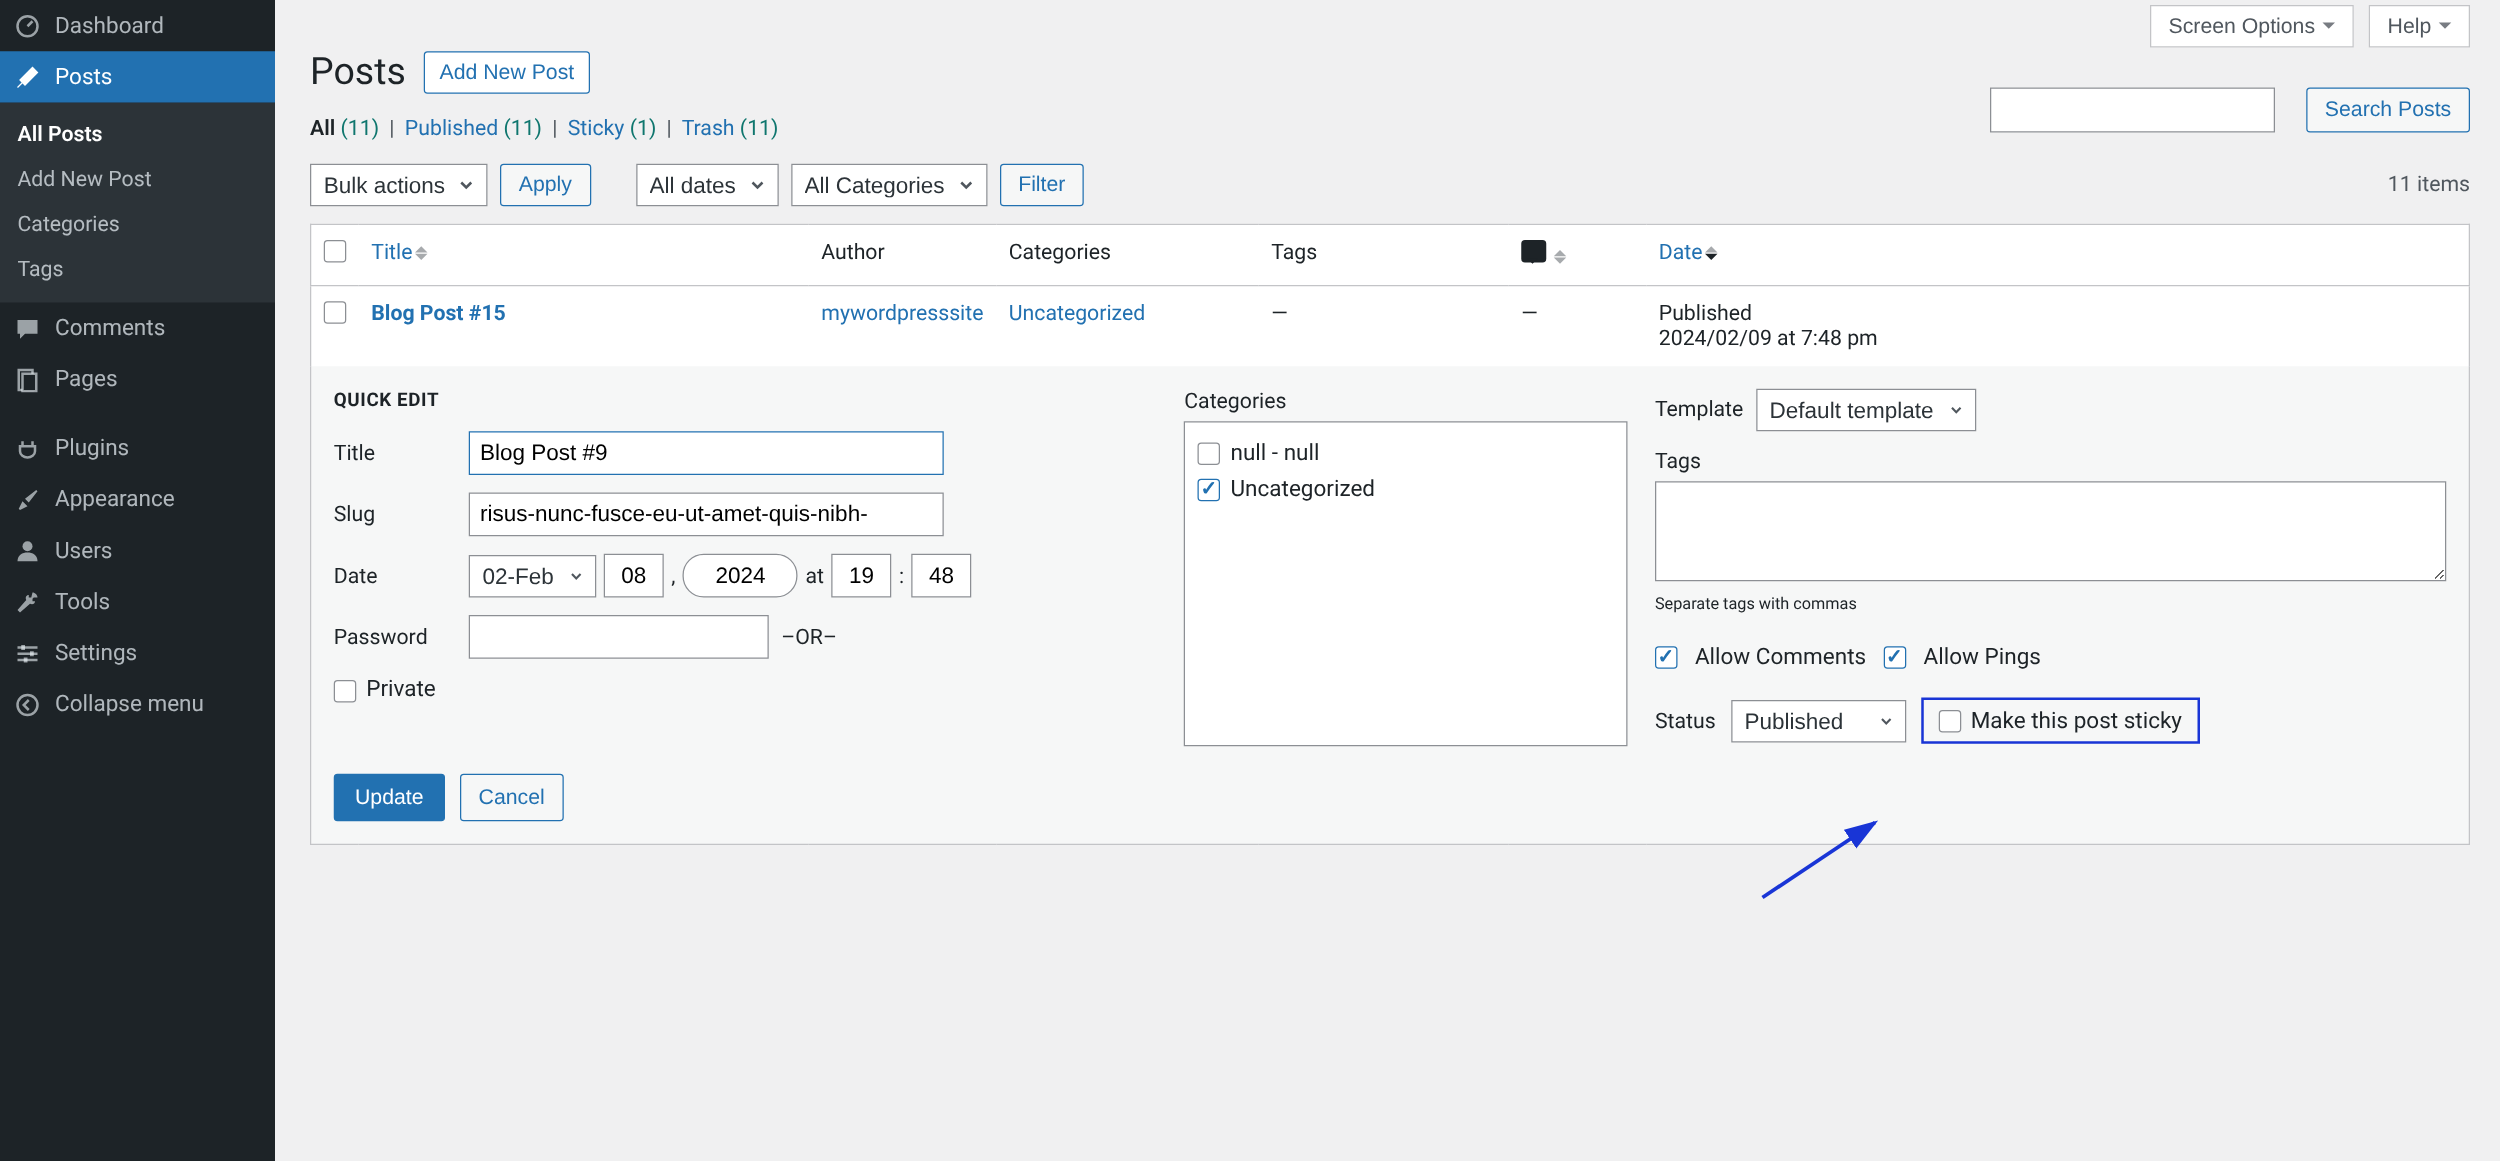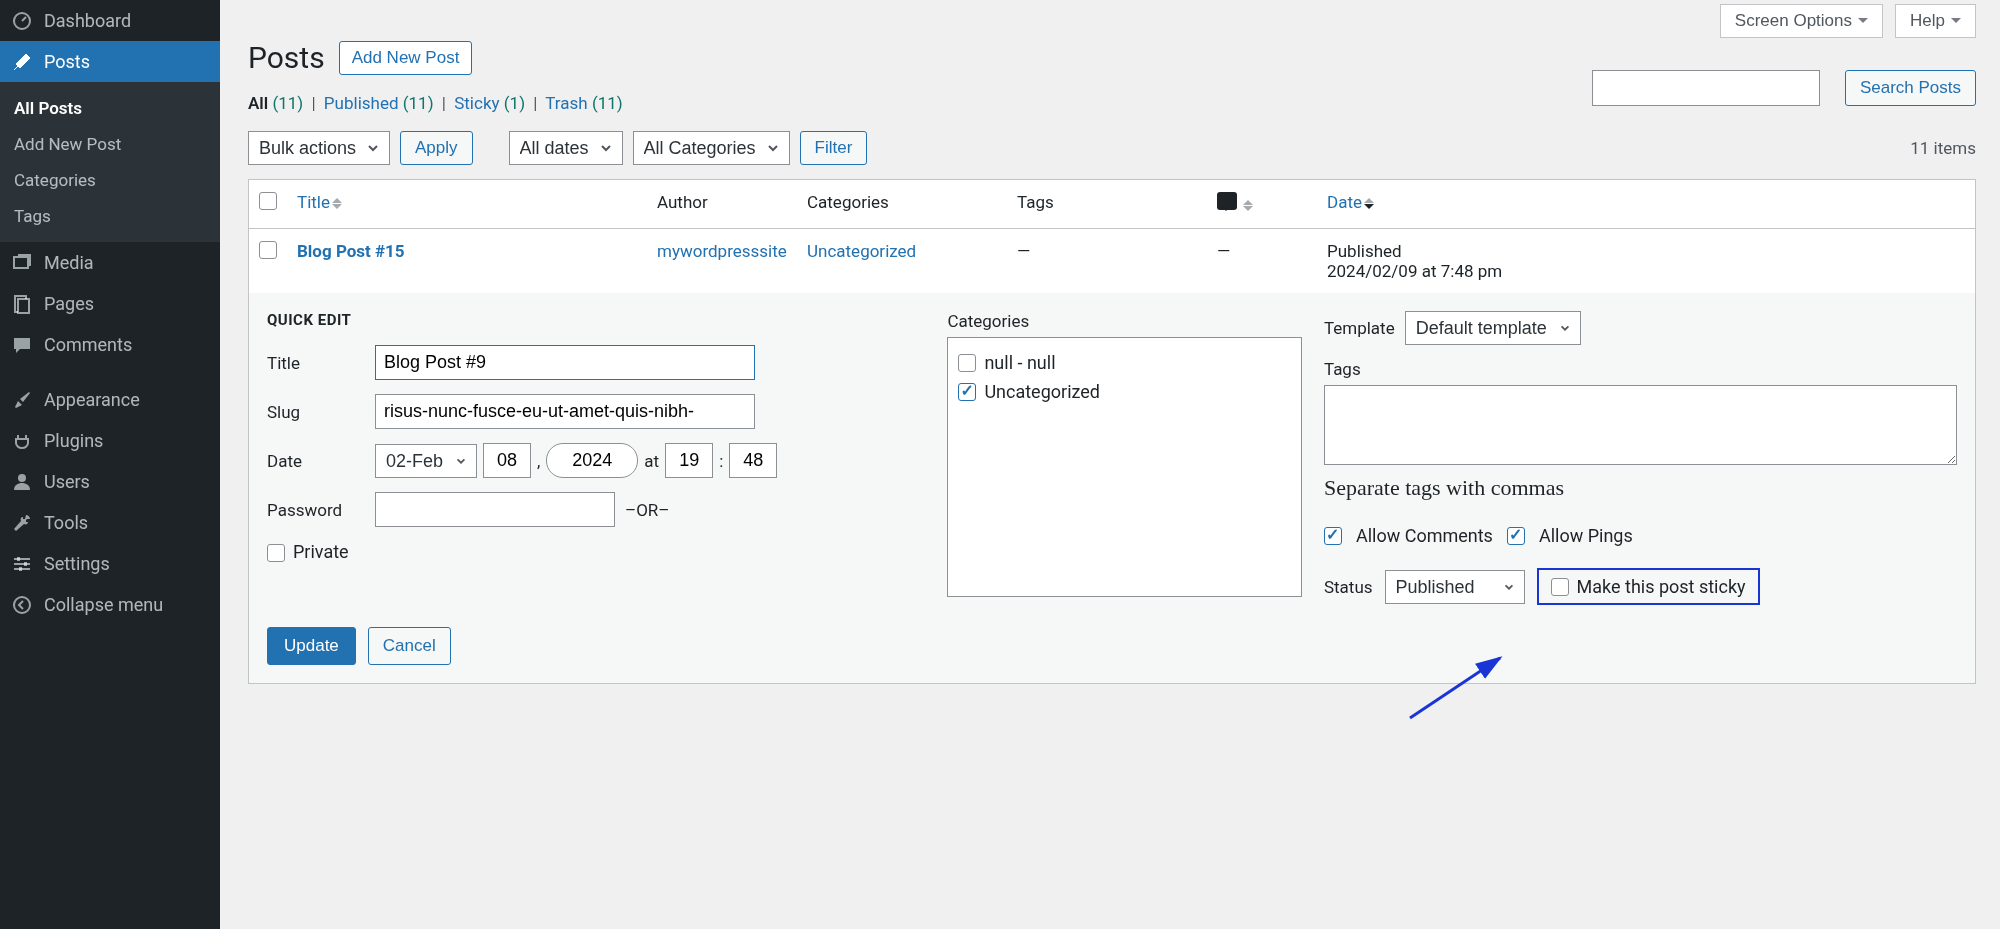--- a/index.html
+++ b/index.html
@@ -70,21 +70,21 @@
 .qe-date .small { width: 48px; text-align: center; }
 .qe-date .yr { width: 92px; text-align: center; border-radius: 17px; }
 .or { margin-left: 10px; font-size: 17px; color: #1d2327; }
 .qe-cb-row { display: flex; align-items: flex-end; gap: 8px; font-size: 18px; }
 .cat-box { border: 1px solid #8c8f94; background: #fff; padding: 10px; height: 260px; margin-top: 6px; }
 .cat-item { display: flex; align-items: center; gap: 8px; padding: 4px 0; font-size: 18px; }
 .chk.checked { background: #fff; border-color: #2271b1; position: relative; }
 .chk.checked::after { content: "✓"; position: absolute; top: -3px; left: 1px; font-size: 16px; color: #2271b1; font-weight: bold; }
 .qe-right .row { display: flex; align-items: center; gap: 10px; margin-bottom: 14px; font-size: 17px; }
 .tags-area { width: 100%; height: 80px; border: 1px solid #8c8f94; background: #fff; resize: both; font-size: 16px; padding: 6px; }
-.tags-hint { font-size: 22px; margin-top: 6px; font-family: Liberation Serif, serif; }
+.tags-hint { font-size: 13px; margin-top: 6px; }
 .allow-row { display: flex; gap: 14px; align-items: center; margin: 24px 0 22px 0; font-size: 18px; }
 .status-row { display: flex; align-items: center; gap: 12px; }
 .sticky-box { border: 2px solid #1935d6; padding: 6px 12px; display: inline-flex; align-items: center; gap: 8px; font-size: 18px; }
 .qe-footer { padding: 0 18px 18px 18px; display: flex; gap: 12px; }
 .btn-primary { background: #2271b1; border: 1px solid #2271b1; color: #fff; padding: 8px 16px; font-size: 17px; cursor: pointer; border-radius: 3px; }
 
 .comment-icon { width: 20px; height: 18px; background: #1d2327; border-radius: 3px; position: relative; display: inline-block; }
 .comment-icon::after { content: ""; position: absolute; bottom: -5px; left: 5px; border: 4px solid transparent; border-top-color: #1d2327; }
 
 svg { display: block; }
@@ -115,59 +115,50 @@
     </div>
     <div class="submenu">
       <div class="submenu-item current">All Posts</div>
       <div class="submenu-item">Add New Post</div>
       <div class="submenu-item">Categories</div>
       <div class="submenu-item">Tags</div>
     </div>
     <div class="sidebar-item">
       <span class="icon">
           <svg width="20" height="20" viewBox="0 0 20 20">
-            <rect x="2" y="4" width="14" height="11" fill="none" stroke="rgba(240,246,252,.6)" stroke-width="2"></rect>
-            <path d="M6 2 L18 2 L18 13" fill="none" stroke="rgba(240,246,252,.6)" stroke-width="2"></path>
-          </svg>
-        </span>
-      <span>Media</span>
+            <path d="M2 3 H18 V14 H8 L4 18 V14 H2 Z" fill="rgba(240,246,252,.6)"></path>
+          </svg>
+        </span>
+      <span>Comments</span>
     </div>
     <div class="sidebar-item">
       <span class="icon">
           <svg width="20" height="20" viewBox="0 0 20 20">
             <rect x="3" y="2" width="11" height="16" fill="none" stroke="rgba(240,246,252,.6)" stroke-width="2"></rect>
             <rect x="6" y="5" width="11" height="14" fill="#1d2327" stroke="rgba(240,246,252,.6)" stroke-width="2"></rect>
           </svg>
         </span>
       <span>Pages</span>
     </div>
-    <div class="sidebar-item">
-      <span class="icon">
-          <svg width="20" height="20" viewBox="0 0 20 20">
-            <path d="M2 3 H18 V14 H8 L4 18 V14 H2 Z" fill="rgba(240,246,252,.6)"></path>
-          </svg>
-        </span>
-      <span>Comments</span>
-    </div>
     <div class="sidebar-sep"></div>
     <div class="sidebar-item">
       <span class="icon">
           <svg width="20" height="20" viewBox="0 0 20 20">
+            <path d="M6 8 V4 M14 8 V4 M4 8 H16 V12 C16 15 13 17 10 17 C7 17 4 15 4 12 Z" fill="none" stroke="rgba(240,246,252,.6)" stroke-width="2"></path>
+          </svg>
+        </span>
+      <span>Plugins</span>
+    </div>
+    <div class="sidebar-item">
+      <span class="icon">
+          <svg width="20" height="20" viewBox="0 0 20 20">
             <path d="M3 17 L6 11 L10 15 L4 18 Z M8 9 L17 2 L18 3 L11 12 Z" fill="rgba(240,246,252,.6)"></path>
           </svg>
         </span>
       <span>Appearance</span>
-    </div>
-    <div class="sidebar-item">
-      <span class="icon">
-          <svg width="20" height="20" viewBox="0 0 20 20">
-            <path d="M6 8 V4 M14 8 V4 M4 8 H16 V12 C16 15 13 17 10 17 C7 17 4 15 4 12 Z" fill="none" stroke="rgba(240,246,252,.6)" stroke-width="2"></path>
-          </svg>
-        </span>
-      <span>Plugins</span>
     </div>
     <div class="sidebar-item">
       <span class="icon">
           <svg width="20" height="20" viewBox="0 0 20 20">
             <circle cx="10" cy="6" r="4" fill="rgba(240,246,252,.6)"></circle>
             <path d="M2 18 C2 13 6 11 10 11 C14 11 18 13 18 18 Z" fill="rgba(240,246,252,.6)"></path>
           </svg>
         </span>
       <span>Users</span>
     </div>

